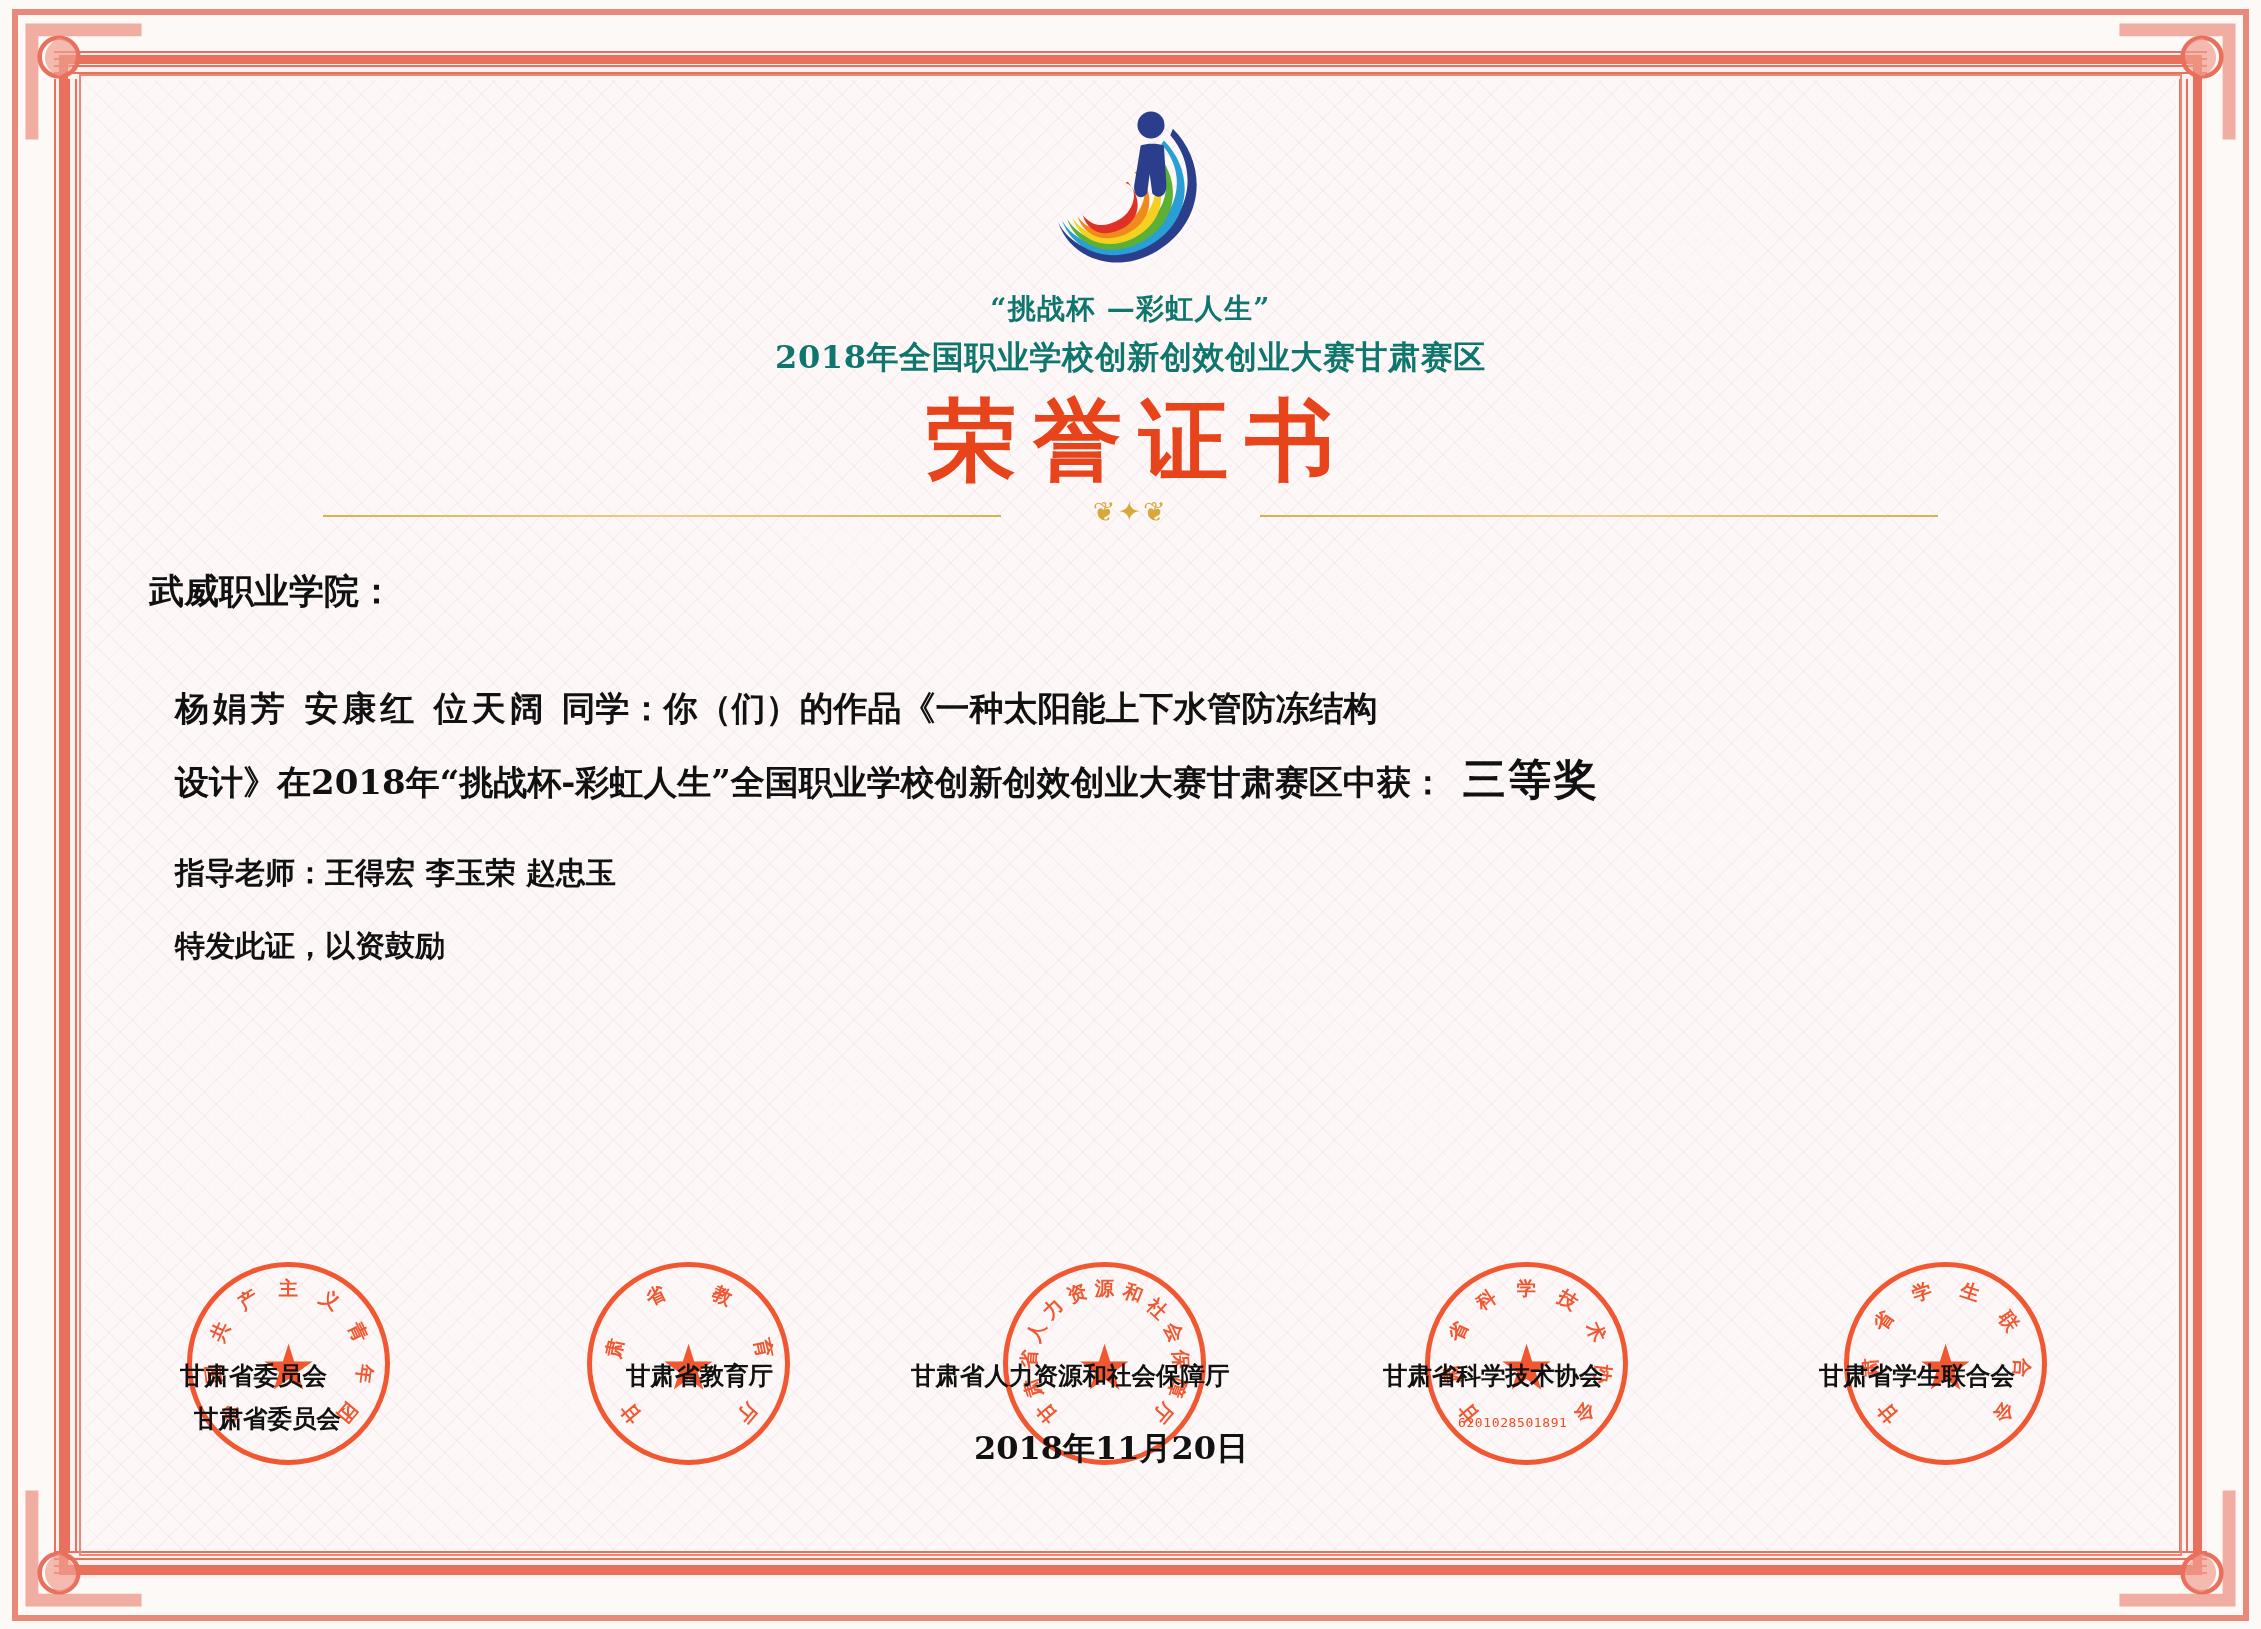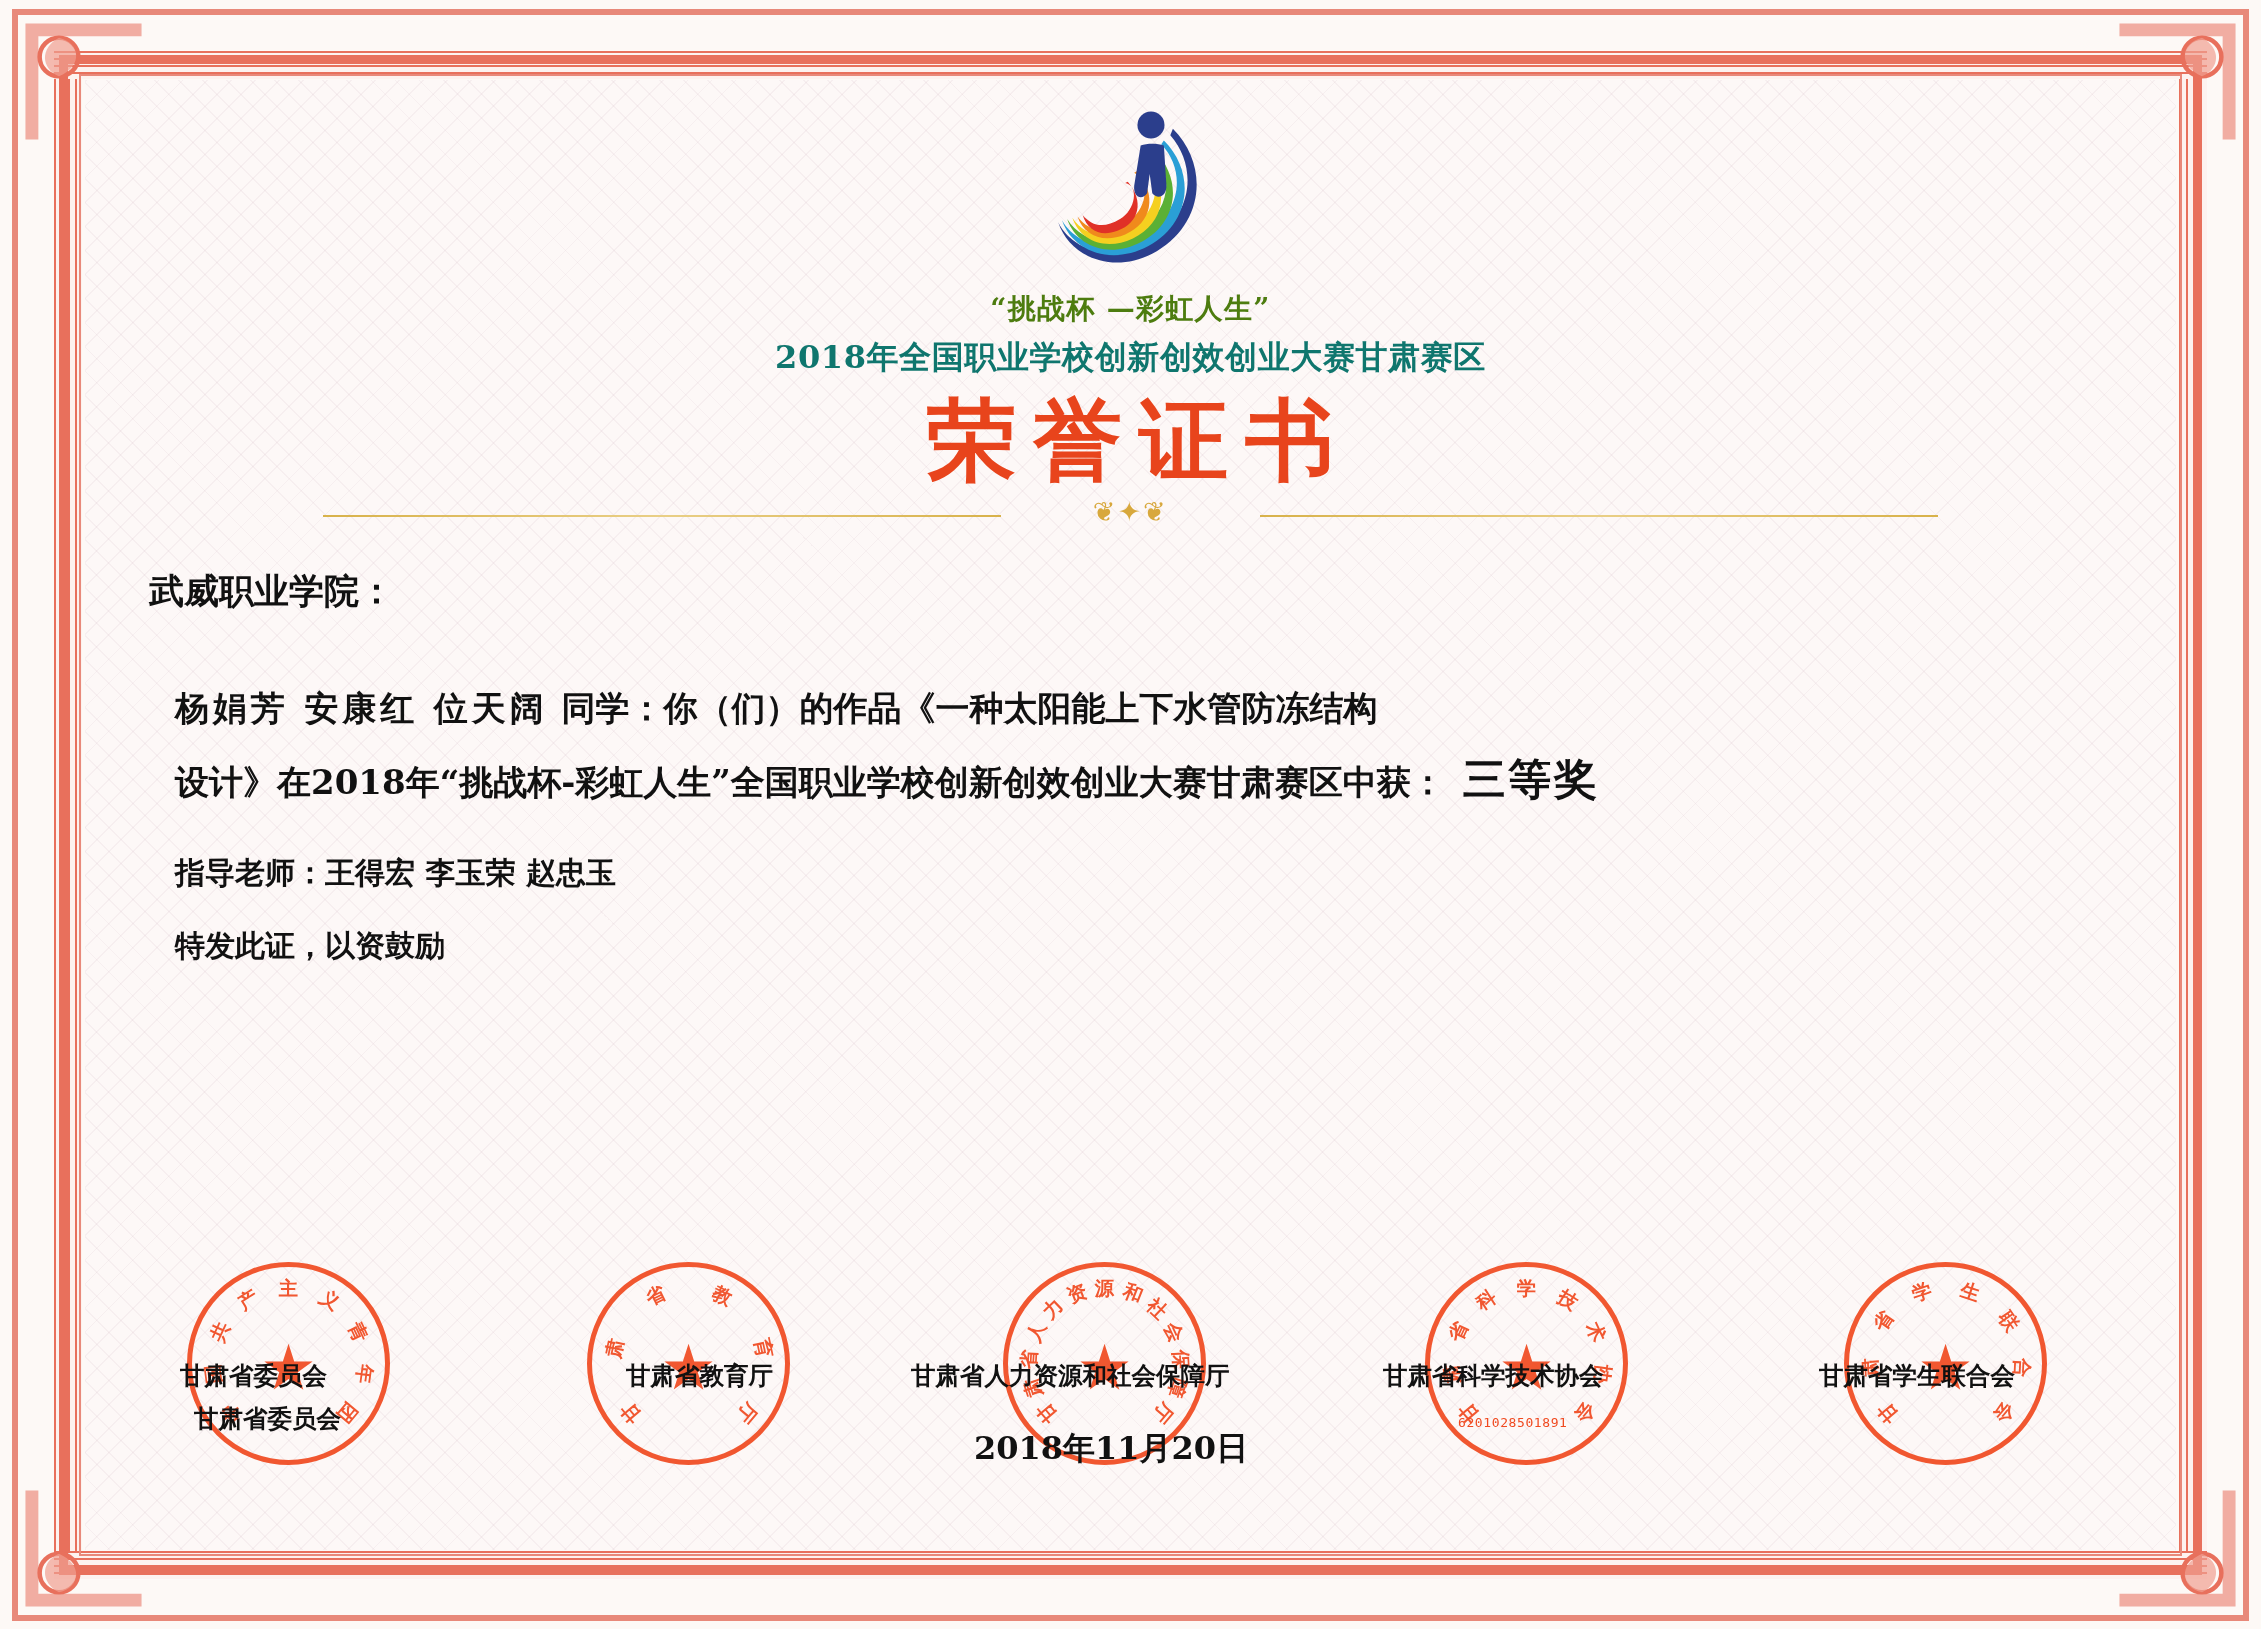--- a/index.html
+++ b/index.html
@@ -94,21 +94,21 @@
   }
 
   .slogan {
     position: absolute;
     left: 0; right: 0;
     top: 193px;
     text-align: center;
     font-family: "DejaVu Serif", serif;
     font-size: 28px;
     font-weight: bold;
-    color: #4d7c0f;
+    color: #0f766e;
     letter-spacing: 1.3px;
   }
   .contest-line {
     position: absolute;
     left: 0; right: 0;
     top: 239px;
     text-align: center;
     font-family: "DejaVu Serif", serif;
     font-size: 32px;
     font-weight: bold;

